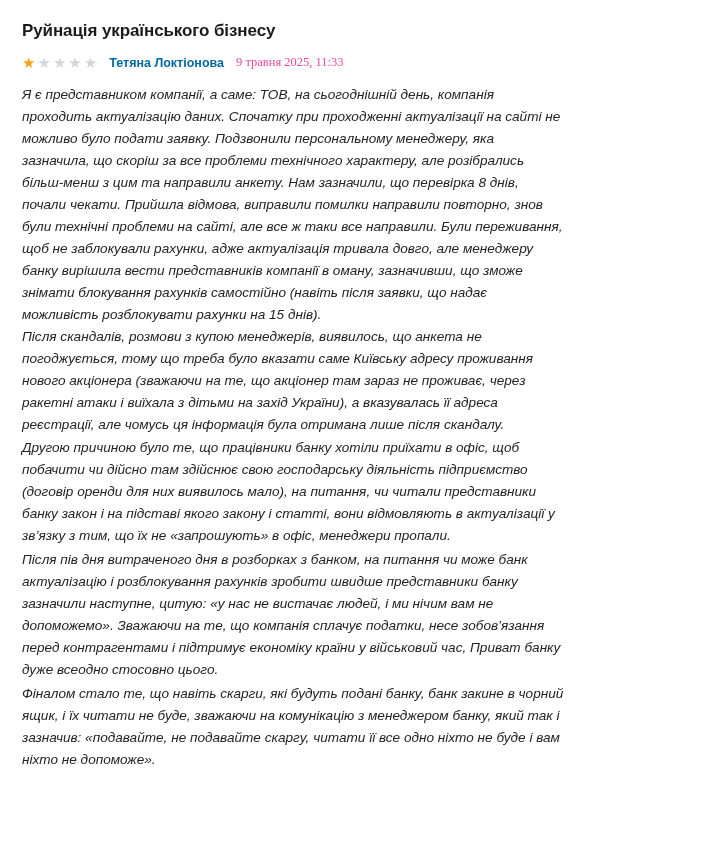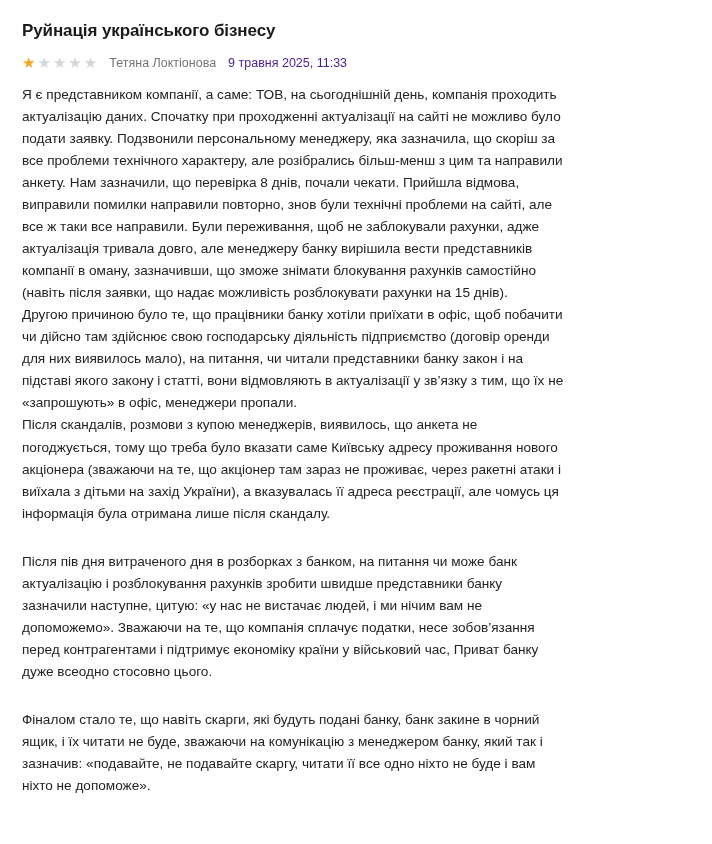--- a/index.html
+++ b/index.html
@@ -42,38 +42,40 @@
     font-size: 15px;
     line-height: 1;
     color: #d3d6db;
     letter-spacing: 0;
   }
   .star.filled {
     color: #f5a623;
   }
   .author {
     font-size: 12.5px;
-    color: #737373;
-    font-weight: normal;
+    color: #0369a1;
+    font-weight: bold;
     white-space: nowrap;
   }
   .timestamp {
     font-size: 12.5px;
-    color: #4c1d95;
+    color: #ec4899;
     white-space: nowrap;
+    font-family: Liberation Serif, serif;
   }
   .body-text p {
     margin: 0;
     font-size: 13.6px;
     line-height: 1.62;
     color: #232323;
     text-align: left;
+    font-style: italic;
   }
   .body-text p.gap {
-    margin-top: 26px;
+    margin-top: 2px;
   }
 </style>
 </head>
 <body>
 
 <div class="review">
 
   <h1 class="review-title">Руйнація українського бізнесу</h1>
 
   <div class="meta-row">
@@ -83,19 +85,19 @@
       <span class="star" style="color: rgb(211, 214, 219);">★</span>
       <span class="star" style="color: rgb(211, 214, 219);">★</span>
       <span class="star" style="color: rgb(211, 214, 219);">★</span>
     </div>
     <span class="author">Тетяна Локтіонова</span>
     <span class="timestamp">9 травня 2025, 11:33</span>
   </div>
 
   <div class="body-text">
     <p>Я є представником компанії, а саме: ТОВ, на сьогоднішній день, компанія проходить актуалізацію даних. Спочатку при проходженні актуалізації на сайті не можливо було подати заявку. Подзвонили персональному менеджеру, яка зазначила, що скоріш за все проблеми технічного характеру, але розібрались більш-менш з цим та направили анкету. Нам зазначили, що перевірка 8 днів, почали чекати. Прийшла відмова, виправили помилки направили повторно, знов були технічні проблеми на сайті, але все ж таки все направили. Були переживання, щоб не заблокували рахунки, адже актуалізація тривала довго, але менеджеру банку вирішила вести представників компанії в оману, зазначивши, що зможе знімати блокування рахунків самостійно (навіть після заявки, що надає можливість розблокувати рахунки на 15 днів).</p>
+    <p>Після скандалів, розмови з купою менеджерів, виявилось, що анкета не погоджується, тому що треба було вказати саме Київську адресу проживання нового акціонера (зважаючи на те, що акціонер там зараз не проживає, через ракетні атаки і виїхала з дітьми на захід України), а вказувалась її адреса реєстрації, але чомусь ця інформація була отримана лише після скандалу.</p>
     <p>Другою причиною було те, що працівники банку хотіли приїхати в офіс, щоб побачити чи дійсно там здійснює свою господарську діяльність підприємство (договір оренди для них виявилось мало), на питання, чи читали представники банку закон і на підставі якого закону і статті, вони відмовляють в актуалізації у зв’язку з тим, що їх не «запрошують» в офіс, менеджери пропали.</p>
-    <p>Після скандалів, розмови з купою менеджерів, виявилось, що анкета не погоджується, тому що треба було вказати саме Київську адресу проживання нового акціонера (зважаючи на те, що акціонер там зараз не проживає, через ракетні атаки і виїхала з дітьми на захід України), а вказувалась її адреса реєстрації, але чомусь ця інформація була отримана лише після скандалу.</p>
     <p class="gap">Після пів дня витраченого дня в розборках з банком, на питання чи може банк актуалізацію і розблокування рахунків зробити швидше представники банку зазначили наступне, цитую: «у нас не вистачає людей, і ми нічим вам не допоможемо». Зважаючи на те, що компанія сплачує податки, несе зобов’язання перед контрагентами і підтримує економіку країни у військовий час, Приват банку дуже всеодно стосовно цього.</p>
     <p class="gap">Фіналом стало те, що навіть скарги, які будуть подані банку, банк закине в чорний ящик, і їх читати не буде, зважаючи на комунікацію з менеджером банку, який так і зазначив: «подавайте, не подавайте скаргу, читати її все одно ніхто не буде і вам ніхто не допоможе».</p>
   </div>
 
 </div>
 
 </body></html>

